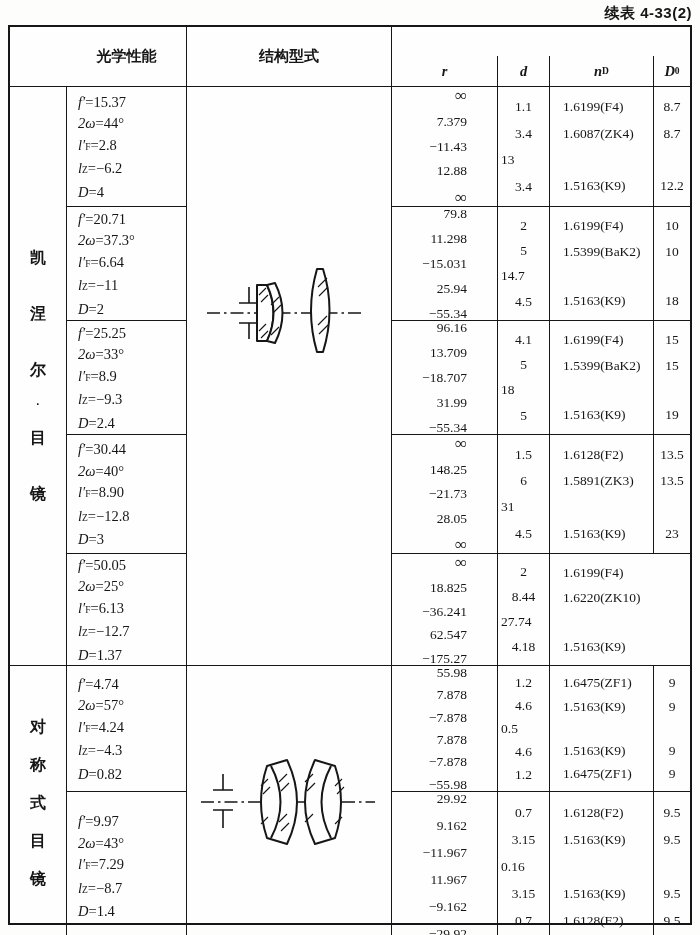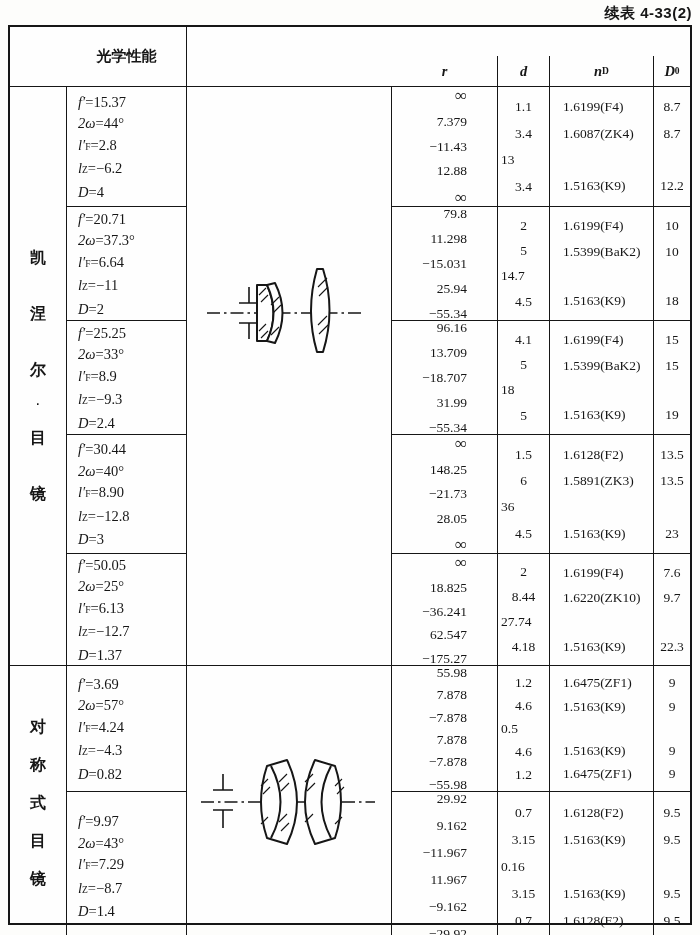--- a/index.html
+++ b/index.html
@@ -59,20 +59,21 @@
 </head>
 <body>
 
 <div class="page">
   <div class="title">续表 4-33(2)</div>
 
   <div class="tbl">
 
     <div class="thead">
       <div class="th th-perf">光学性能</div>
+      <div class="th th-struct">结构型式</div>
       <div class="th-sub">
         <div class="sc sc-r">r</div>
         <div class="sc sc-d">d</div>
         <div class="sc sc-n">
             <span>n</span>
             <sub>D</sub>
           </div>
         <div class="sc sc-o">
             <span>D</span>
             <sub>0</sub>
@@ -291,21 +292,21 @@
         <div class="pc pc-r rows9">
           <span style="grid-row:1" class="big">∞</span>
           <span style="grid-row:3">148.25</span>
           <span style="grid-row:5">−21.73</span>
           <span style="grid-row:7">28.05</span>
           <span style="grid-row:9" class="big">∞</span>
         </div>
         <div class="pc pc-d rows9">
           <span style="grid-row:2">1.5</span>
           <span style="grid-row:4">6</span>
-          <span style="grid-row:6" class="ga">36</span>
+          <span style="grid-row:6" class="ga">31</span>
           <span style="grid-row:8">4.5</span>
         </div>
         <div class="pc pc-n rows9">
           <span style="grid-row:2">1.6128(F2)</span>
           <span style="grid-row:4">1.5891(ZK3)</span>
           <span style="grid-row:8">1.5163(K9)</span>
         </div>
         <div class="pc pc-o rows9">
           <span style="grid-row:2">13.5</span>
           <span style="grid-row:4">13.5</span>
@@ -351,25 +352,20 @@
         <div class="pc pc-d rows9">
           <span style="grid-row:2">2</span>
           <span style="grid-row:4">8.44</span>
           <span style="grid-row:6" class="ga">27.74</span>
           <span style="grid-row:8">4.18</span>
         </div>
         <div class="pc pc-n rows9">
           <span style="grid-row:2">1.6199(F4)</span>
           <span style="grid-row:4">1.6220(ZK10)</span>
           <span style="grid-row:8">1.5163(K9)</span>
-        </div>
-        <div class="pc pc-o rows9">
-          <span style="grid-row:2">7.6</span>
-          <span style="grid-row:4">9.7</span>
-          <span style="grid-row:8">22.3</span>
         </div>
       </div>
     </div>
 
     <div class="group g2">
       <div class="cell-name">
         <span>对</span>
         <span>称</span>
         <span>式</span>
         <span>目</span>
@@ -385,21 +381,21 @@
           <path d="M128,18 L148,24 Q160,60 148,96 L128,102 Q108,60 128,18 Z" fill="#fefefe" stroke="#161616" stroke-width="2" stroke-linejoin="round"></path>
           <path d="M144,24 Q125,60 144,96" fill="none" stroke="#161616" stroke-width="2"></path>
           <path d="M74,44 l7,-7 M76,52 l7,-7 M74,82 l7,-7 M92,40 l8,-8 M94,49 l8,-8 M92,80 l8,-8 M94,89 l8,-8 M118,40 l8,-8 M120,49 l8,-8 M118,80 l8,-8 M148,44 l7,-7 M150,52 l7,-7 M148,82 l7,-7" stroke="#161616" stroke-width="1.1" fill="none"></path>
         </svg>
       </div>
 
       <div class="cell-perf" style="grid-row:1">
         <div class="pline">
             <span class="vb">f′</span>
             <sub></sub>
-            <span>=3.69</span>
+            <span>=4.74</span>
           </div>
         <div class="pline">
             <span class="vb">2ω</span>
             <sub></sub>
             <span>=57°</span>
           </div>
         <div class="pline">
             <span class="vb">l′</span>
             <sub>F</sub>
             <span>=4.24</span>

